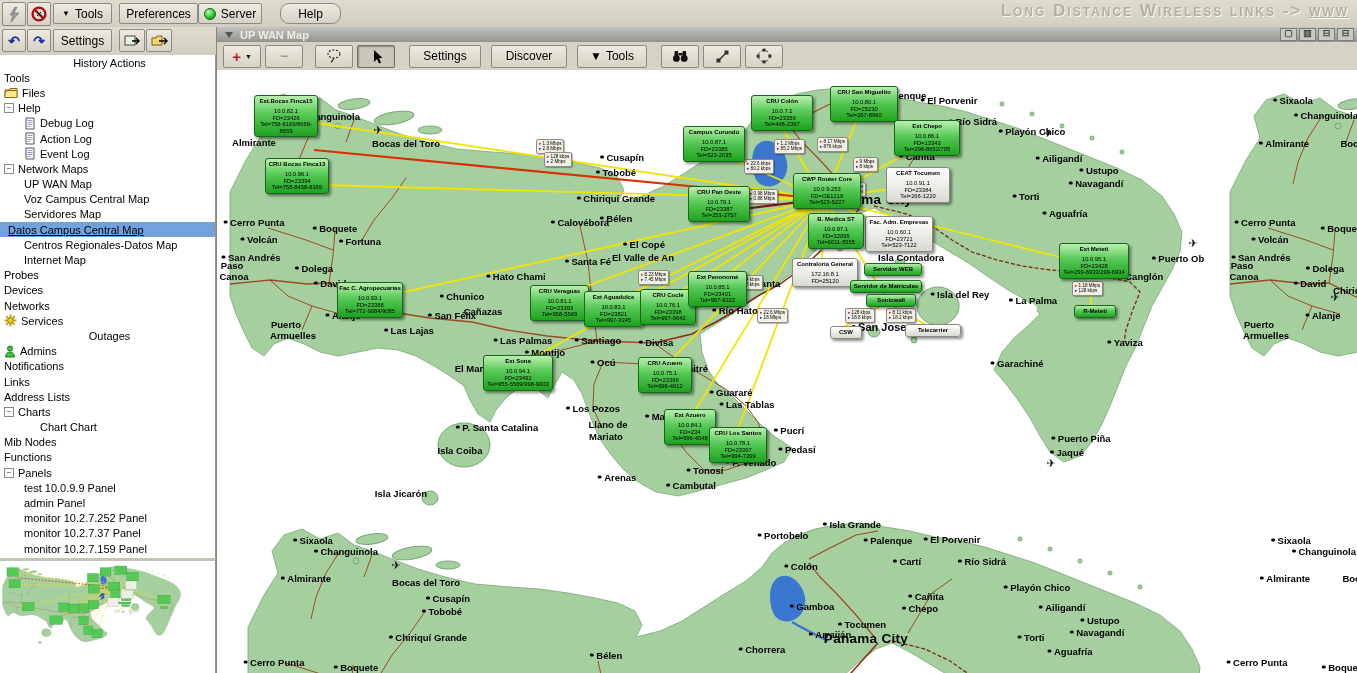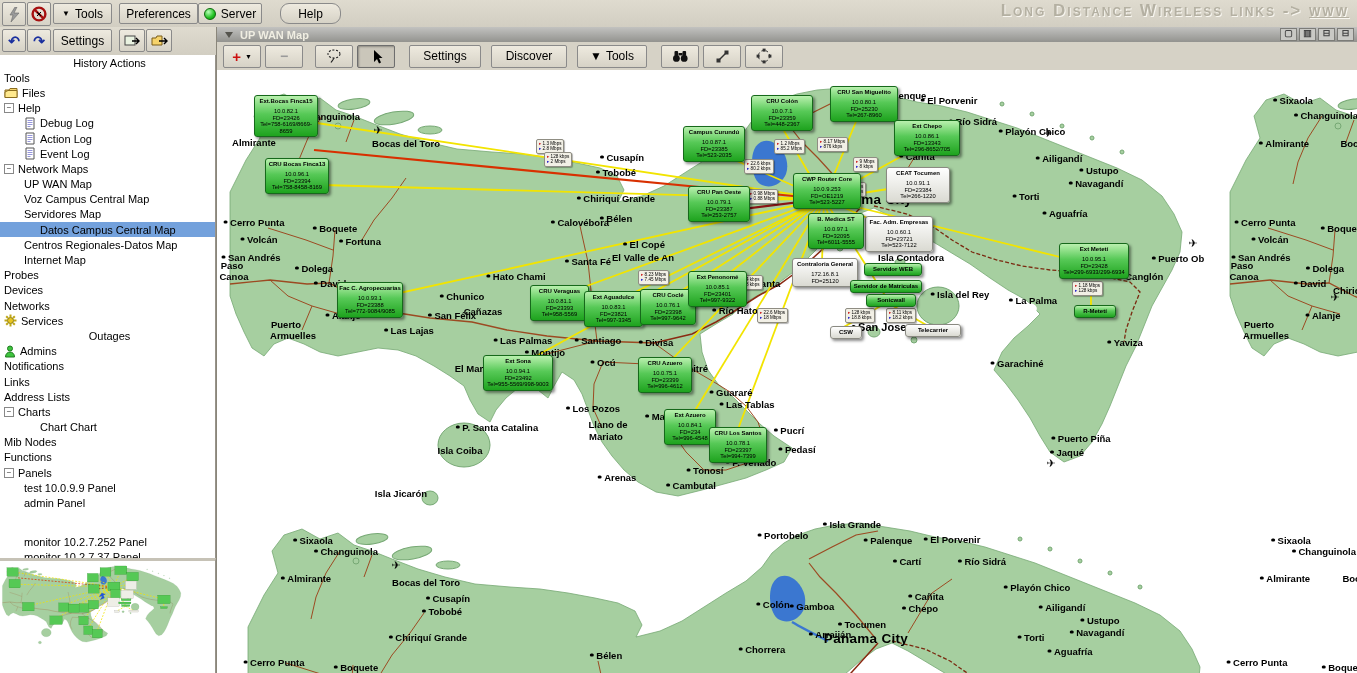--- a/index.html
+++ b/index.html
@@ -185,21 +185,21 @@
     </div>
     <div class="tree-item" style="padding-left: 24px;">
       <span>UP WAN Map</span>
     </div>
     <div class="tree-item" style="padding-left: 24px;">
       <span>Voz Campus Central Map</span>
     </div>
     <div class="tree-item" style="padding-left: 24px;">
       <span>Servidores Map</span>
     </div>
-    <div class="tree-item selected" style="padding-left: 40px;">
+    <div class="tree-item selected" style="padding-left: 8px; text-decoration: underline;">
       <span>Datos Campus Central Map</span>
     </div>
     <div class="tree-item" style="padding-left: 24px;">
       <span>Centros Regionales-Datos Map</span>
     </div>
     <div class="tree-item" style="padding-left: 24px;">
       <span>Internet Map</span>
     </div>
     <div class="tree-item" style="padding-left: 4px;">
       <span>Probes</span>
@@ -265,21 +265,21 @@
     <div class="tree-item" style="padding-left: 4px;">
       <span class="expbox">−</span>
       <span>Panels</span>
     </div>
     <div class="tree-item" style="padding-left: 24px;">
       <span>test 10.0.9.9 Panel</span>
     </div>
     <div class="tree-item" style="padding-left: 24px;">
       <span>admin Panel</span>
     </div>
-    <div class="tree-item" style="padding-left: 24px; margin-top: 24px;">
+    <div class="tree-item" style="padding-left: 24px;">
       <span>monitor 10.2.7.252 Panel</span>
     </div>
     <div class="tree-item" style="padding-left: 24px;">
       <span>monitor 10.2.7.37 Panel</span>
     </div>
     <div class="tree-item" style="padding-left: 24px;">
       <span>monitor 10.2.7.159 Panel</span>
     </div>
   </div>
 
@@ -876,21 +876,21 @@
         <span>Bélen</span>
       </div>
       <div class="town" style="left: 566px; top: 465px;">
         <span class="dot"></span>
         <span>Portobelo</span>
       </div>
       <div class="town" style="left: 635px; top: 454px;">
         <span class="dot"></span>
         <span>Isla Grande</span>
       </div>
-      <div class="town" style="left: 556px; top: 496px; margin-top: 38px;">
+      <div class="town" style="left: 584px; top: 496px;">
         <span class="dot"></span>
         <span>Colón</span>
       </div>
       <div class="town" style="left: 671px; top: 470px;">
         <span class="dot"></span>
         <span>Palenque</span>
       </div>
       <div class="town" style="left: 735px; top: 469px;">
         <span class="dot"></span>
         <span>El Porvenir</span>

